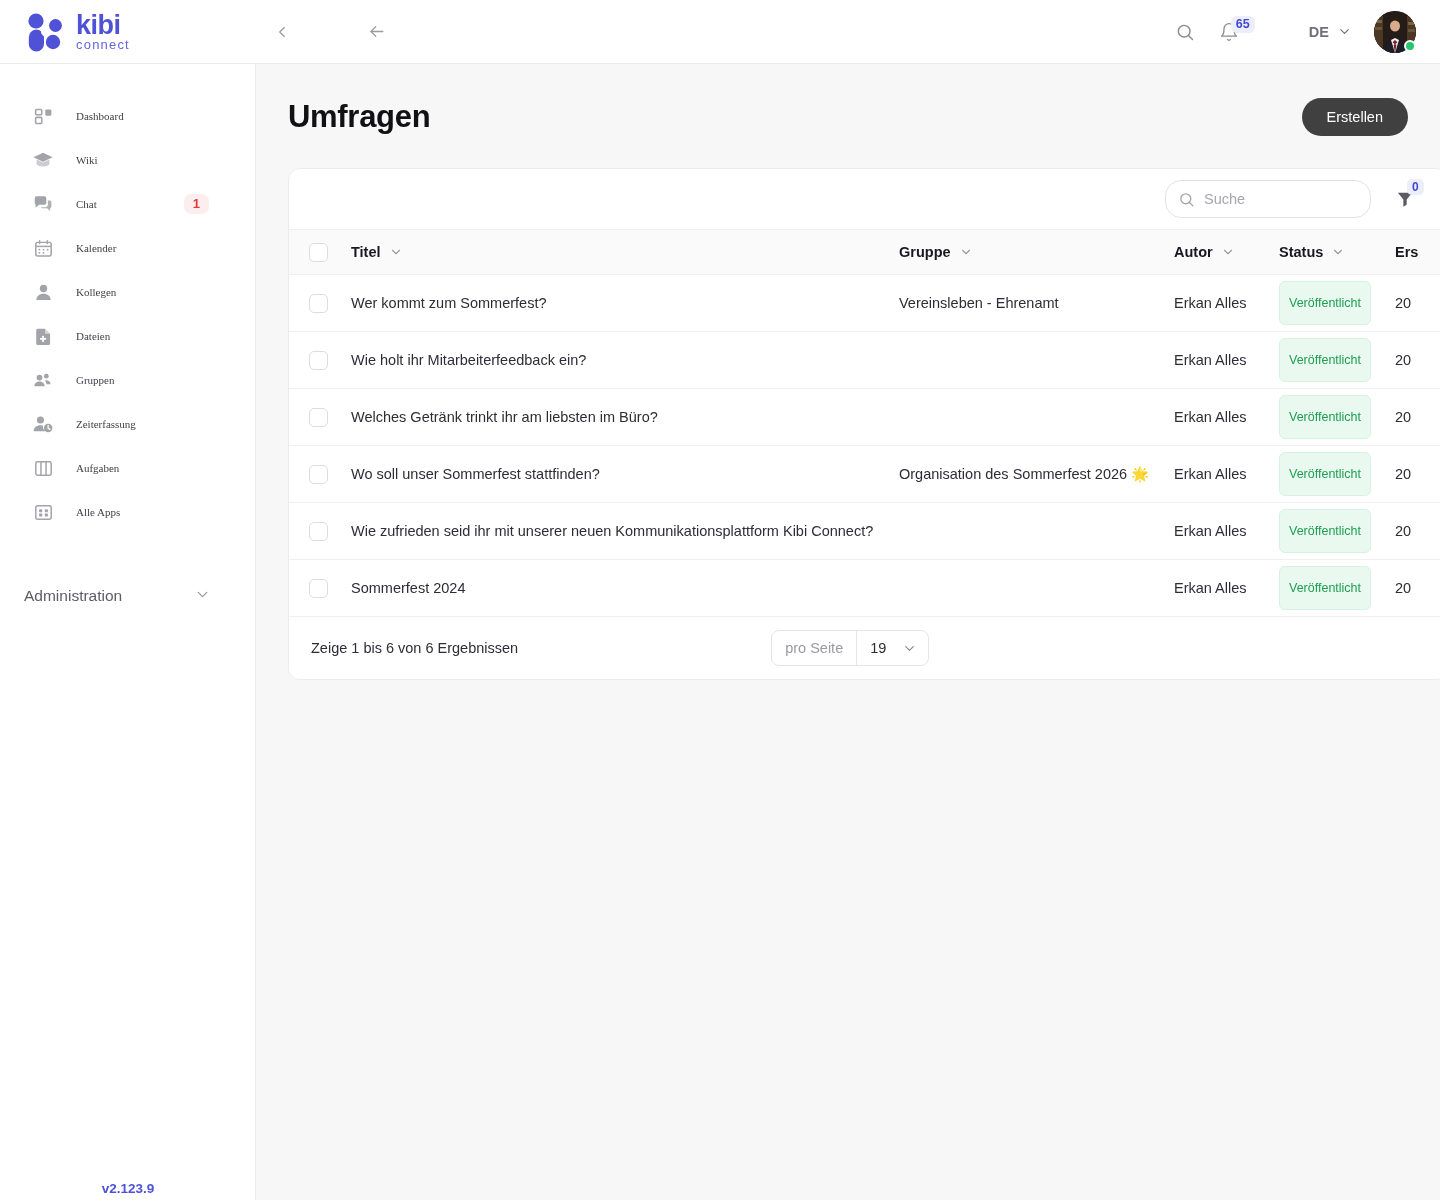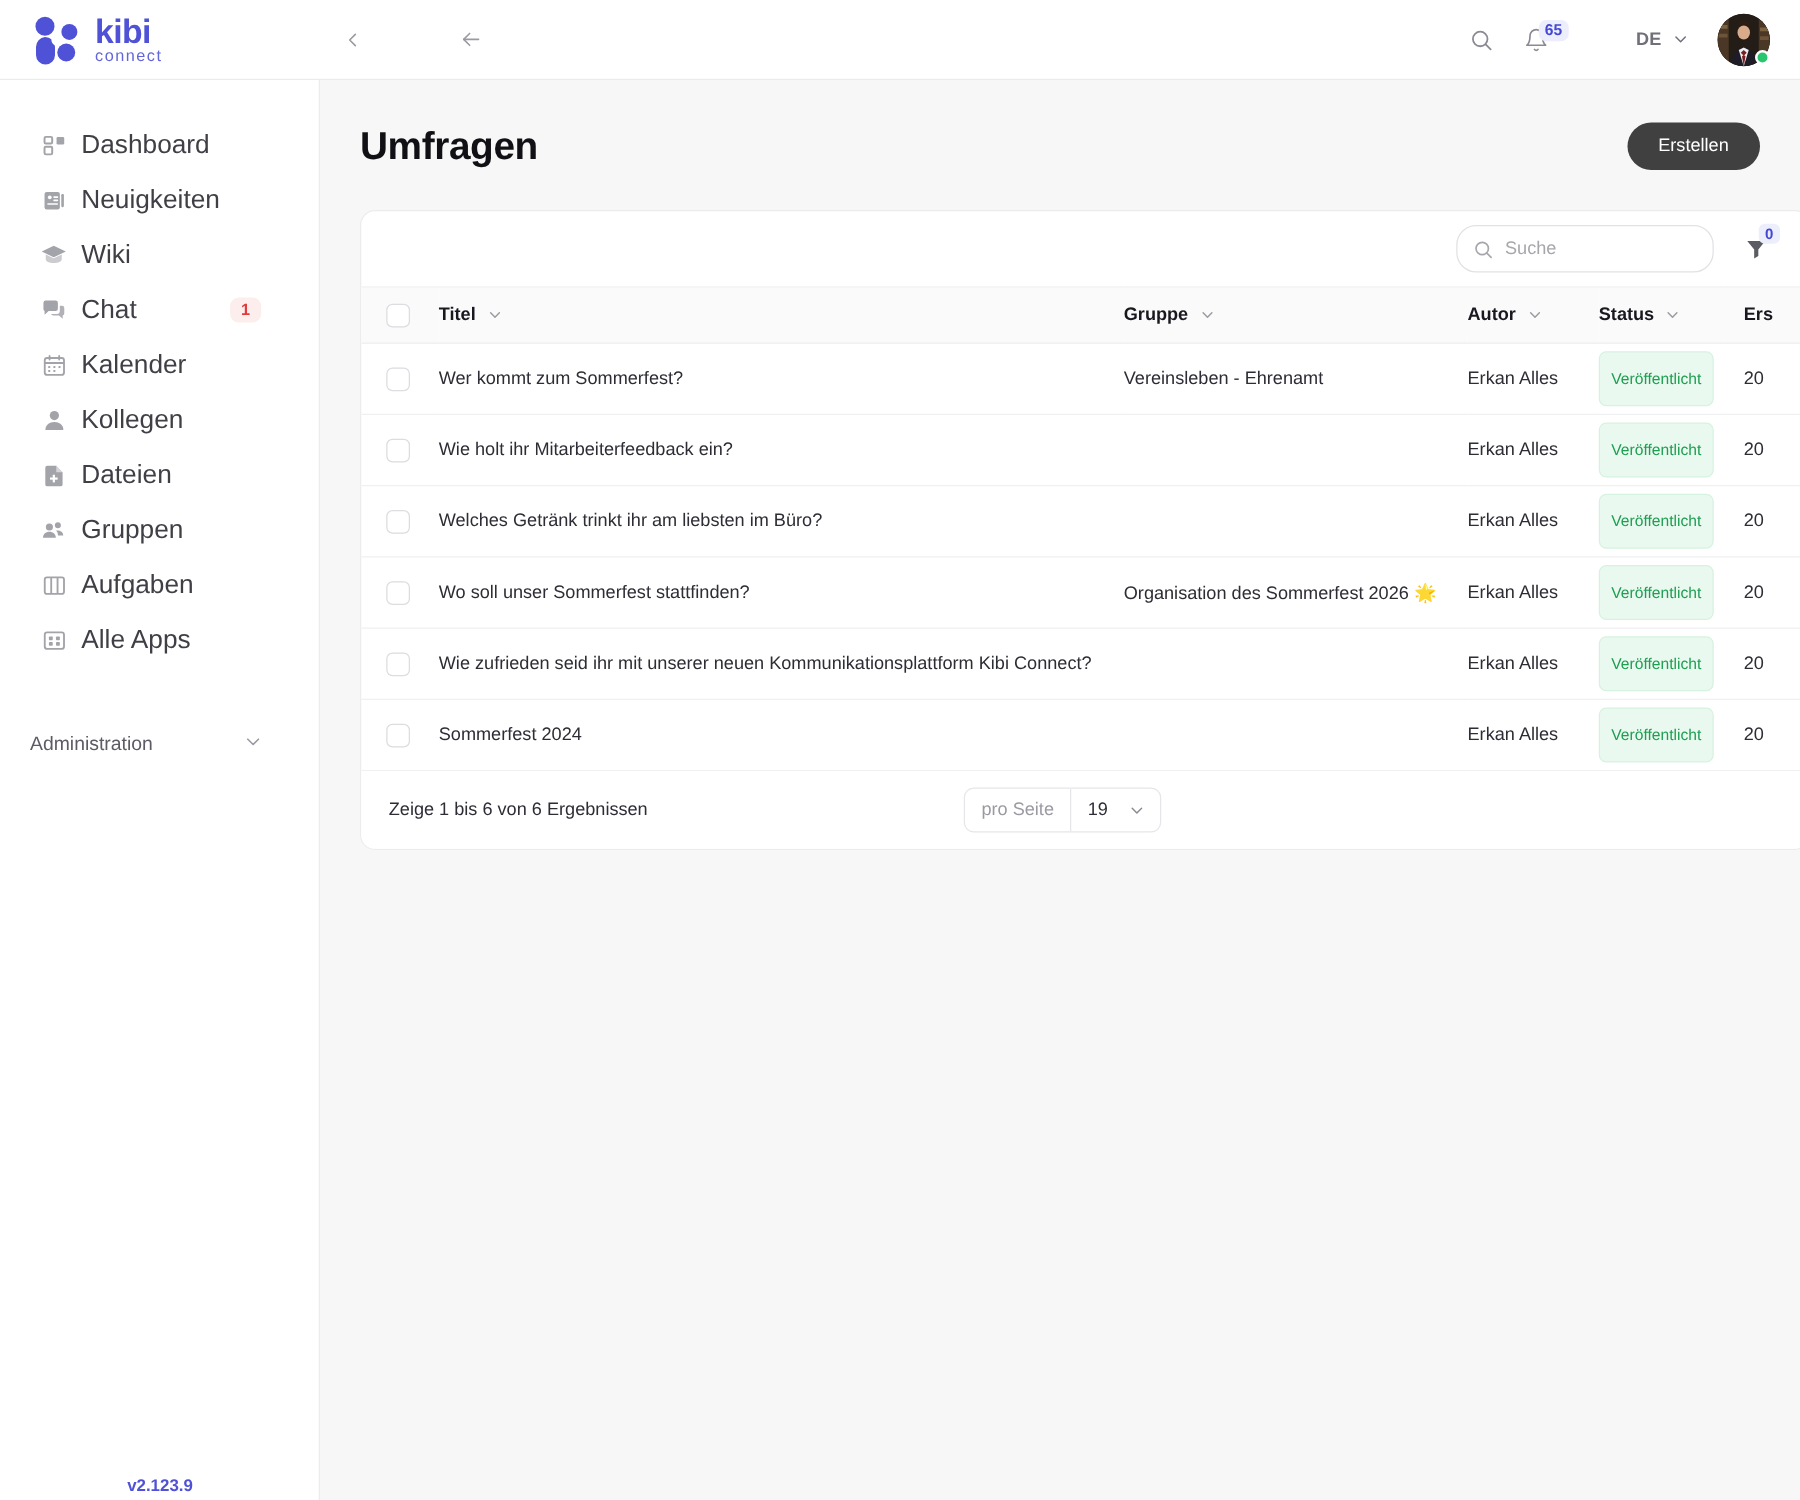--- a/index.html
+++ b/index.html
@@ -91,21 +91,21 @@
   .nav-item {
     height: 44px; display: flex; align-items: center;
     padding-left: 31px; cursor: pointer; position: relative;
   }
   .nav-item .nav-icon {
     width: 24px; height: 24px; flex-shrink: 0;
     display: flex; align-items: center; justify-content: center;
     color: #a3a3aa;
   }
   .nav-item .nav-label {
-    margin-left: 10px; font-size: 21px; color: #3f3f46;
+    margin-left: 21px; font-size: 11px; color: #3f3f46; font-family: Liberation Serif, serif;
   }
   .nav-badge {
     position: absolute; right: 46px;
     background: #fdeeee; color: #e23b3b;
     font-size: 13px; font-weight: 600;
     border-radius: 7px; padding: 3px 9px;
     line-height: 1.15;
   }
   .admin-row {
     margin-top: 42px; height: 40px;
@@ -344,33 +344,20 @@
       <span class="nav-icon">
         <svg width="21" height="21" viewBox="0 0 24 24" fill="none" stroke="currentColor" stroke-width="1.8">
           <rect x="3" y="4" width="7" height="6" rx="1.2"></rect>
             <rect x="3" y="13" width="7" height="7" rx="1.2"></rect>
           <rect x="14" y="4" width="7" height="7" rx="1.2" fill="currentColor" stroke="none"></rect>
         </svg>
       </span>
       <span class="nav-label">Dashboard</span>
     </div>
 
-    <div class="nav-item">
-      <span class="nav-icon">
-        <svg width="21" height="21" viewBox="0 0 24 24" fill="currentColor">
-          <rect x="3" y="4" width="14" height="16" rx="2"></rect>
-          <rect x="18.3" y="6" width="2.4" height="12" rx="1"></rect>
-          <circle cx="7.8" cy="9" r="1.7" fill="#fff"></circle>
-          <rect x="11" y="8" width="4.5" height="1.5" rx="0.7" fill="#fff"></rect>
-          <rect x="11" y="11" width="4.5" height="1.5" rx="0.7" fill="#fff"></rect>
-          <rect x="5.4" y="14.3" width="10" height="1.5" rx="0.7" fill="#fff"></rect>
-        </svg>
-      </span>
-      <span class="nav-label">Neuigkeiten</span>
-    </div>
 
     <div class="nav-item">
       <span class="nav-icon">
         <svg width="22" height="22" viewBox="0 0 24 24" fill="currentColor">
           <path d="M12 4 L22.5 9 L12 14 L1.5 9z"></path>
           <path d="M5 11.5 v4.2 c0 1.9 3.2 3.3 7 3.3 s7-1.4 7-3.3 v-4.2 l-7 3.3z" opacity="0.55"></path>
         </svg>
       </span>
       <span class="nav-label">Wiki</span>
     </div>
@@ -432,20 +419,31 @@
         <svg width="22" height="22" viewBox="0 0 24 24" fill="currentColor">
           <circle cx="8.2" cy="9.4" r="3.1"></circle>
             <circle cx="15.6" cy="7.8" r="2.6"></circle>
           <path d="M2.6 18.8 c0-3.3 2.5-5.2 5.6-5.2 s5.6 1.9 5.6 5.2z"></path>
           <path d="M15.1 12.4 c2.8 0 5.2 1.6 5.2 4.3 h-4.6 c0-1.7-0.6-3.2-1.7-4.2 q0.5-0.1 1.1-0.1z"></path>
         </svg>
       </span>
       <span class="nav-label">Gruppen</span>
     </div>
 
+    <div class="nav-item">
+      <span class="nav-icon">
+        <svg width="22" height="22" viewBox="0 0 24 24" fill="currentColor">
+          <circle cx="9.2" cy="7.6" r="3.9"></circle>
+          <path d="M1.8 19.8 c0-4.1 3.3-6.5 7.4-6.5 q1.5 0 2.8 0.4 a5.8 5.8 0 0 0 3 6.1z"></path>
+          <circle cx="17.6" cy="16.4" r="4.6"></circle>
+          <path d="M17.6 13.6 v3 l2 1.3" stroke="#fff" stroke-width="1.4" fill="none" stroke-linecap="round"></path>
+        </svg>
+      </span>
+      <span class="nav-label">Zeiterfassung</span>
+    </div>
 
     <div class="nav-item">
       <span class="nav-icon">
         <svg width="21" height="21" viewBox="0 0 24 24" fill="none" stroke="currentColor" stroke-width="1.7">
           <rect x="3.2" y="4.4" width="17.6" height="15.2" rx="2"></rect>
           <line x1="9.1" y1="4.4" x2="9.1" y2="19.6"></line>
           <line x1="14.9" y1="4.4" x2="14.9" y2="19.6"></line>
         </svg>
       </span>
       <span class="nav-label">Aufgaben</span>

